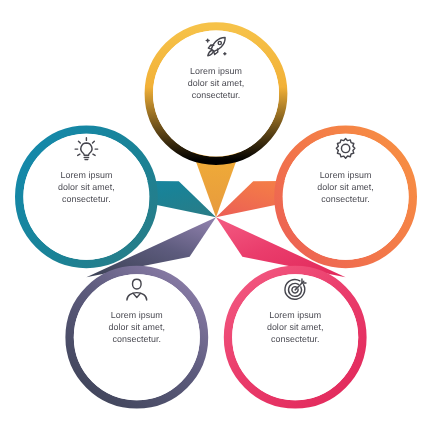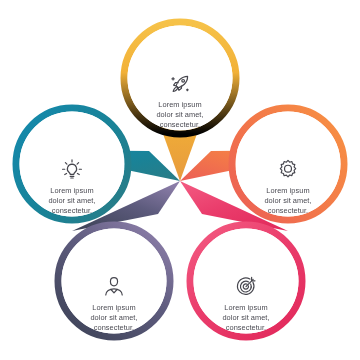--- a/index.html
+++ b/index.html
@@ -29,21 +29,21 @@
   .node {
     position: absolute;
     width: 104px;
     height: 104px;
     border-radius: 50%;
     background: #ffffff;
     box-sizing: border-box;
     display: flex;
     flex-direction: column;
     align-items: center;
-    justify-content: flex-end;
+    justify-content: flex-start;
     text-align: center;
   }
   .node-icon {
     width: 26px;
     height: 26px;
     margin-bottom: 3px;
     display: block;
   }
   .node-icon svg {
     width: 26px;

